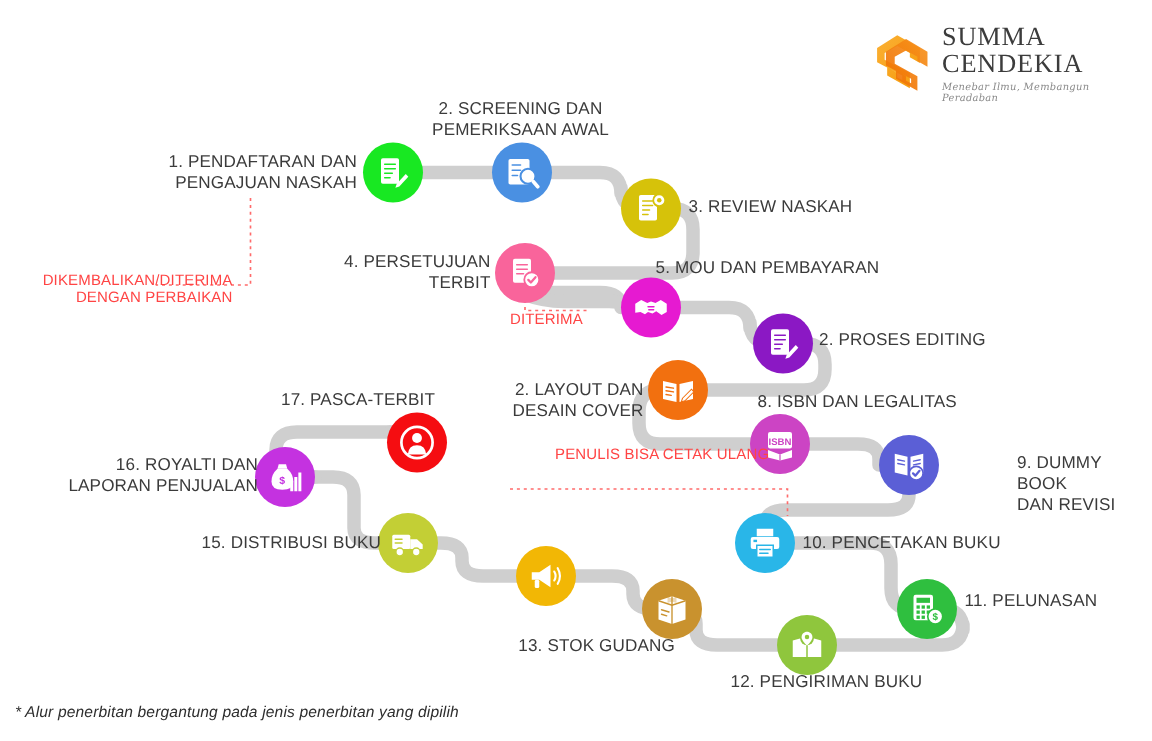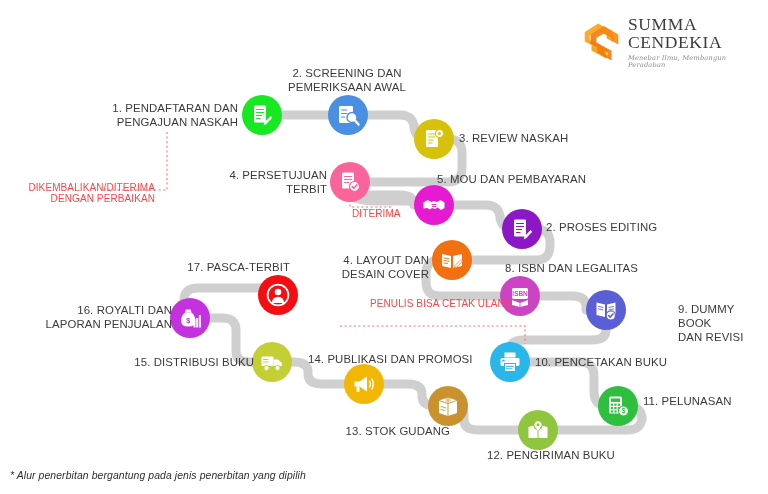--- a/index.html
+++ b/index.html
@@ -395,35 +395,34 @@
 
   <div class="step-label lbl-left" style="left:238px; top:101px;">1. PENDAFTARAN DAN
 PENGAJUAN NASKAH</div>
   <div class="step-label lbl-center" style="left:347px; top:66px;">2. SCREENING DAN
 PEMERIKSAAN AWAL</div>
   <div class="step-label lbl-right" style="left:459px; top:131px;">3. REVIEW NASKAH</div>
   <div class="step-label lbl-left" style="left:327px; top:168px;">4. PERSETUJUAN
 TERBIT</div>
   <div class="step-label lbl-right" style="left:437px; top:172px;">5. MOU DAN PEMBAYARAN</div>
   <div class="step-label lbl-right" style="left:546px; top:220px;">2. PROSES EDITING</div>
-  <div class="step-label lbl-left" style="left:429px; top:253px;">4. LAYOUT DAN
+  <div class="step-label lbl-left" style="left:429px; top:253px;">2. LAYOUT DAN
 DESAIN COVER</div>
   <div class="step-label lbl-right" style="left:489px; top:261px;margin-left:16px;">8. ISBN DAN LEGALITAS</div>
   <div class="step-label lbl-right" style="left:630px; top:302px;margin-left:48px;">9. DUMMY BOOK
 DAN REVISI</div>
   <div class="step-label lbl-right" style="left:535px; top:355px;">10. PENCETAKAN BUKU</div>
   <div class="step-label lbl-right" style="left:643px; top:394px;">11. PELUNASAN</div>
   <div class="step-label lbl-right" style="left:487px; top:448px;">12. PENGIRIMAN BUKU</div>
   <div class="step-label lbl-left" style="left:450px; top:424px;">13. STOK GUDANG</div>
-  <div class="step-label lbl-right" style="left:308px; top:352px;">14. PUBLIKASI DAN PROMOSI</div>
   <div class="step-label lbl-left" style="left:254px; top:355px;">15. DISTRIBUSI BUKU</div>
   <div class="step-label lbl-left" style="left:172px; top:303px;">16. ROYALTI DAN
 LAPORAN PENJUALAN</div>
   <div class="step-label lbl-left" style="left:290px; top:260px;">17. PASCA-TERBIT</div>
 
   <div class="annot annot-rt" style="left:155px; top:182px;">DIKEMBALIKAN/DITERIMA
 DENGAN PERBAIKAN</div>
-  <div class="annot annot-right" style="left:340px; top:208px;margin-left:12px;">DITERIMA</div>
+  <div class="annot annot-right" style="left:340px; top:208px;">DITERIMA</div>
   <div class="annot annot-right" style="left:338px; top:298px;margin-left:32px;">PENULIS BISA CETAK ULANG</div>
 
   <div id="footnote">* Alur penerbitan bergantung pada jenis penerbitan yang dipilih</div>
 
 </div>
 
 </body></html>

